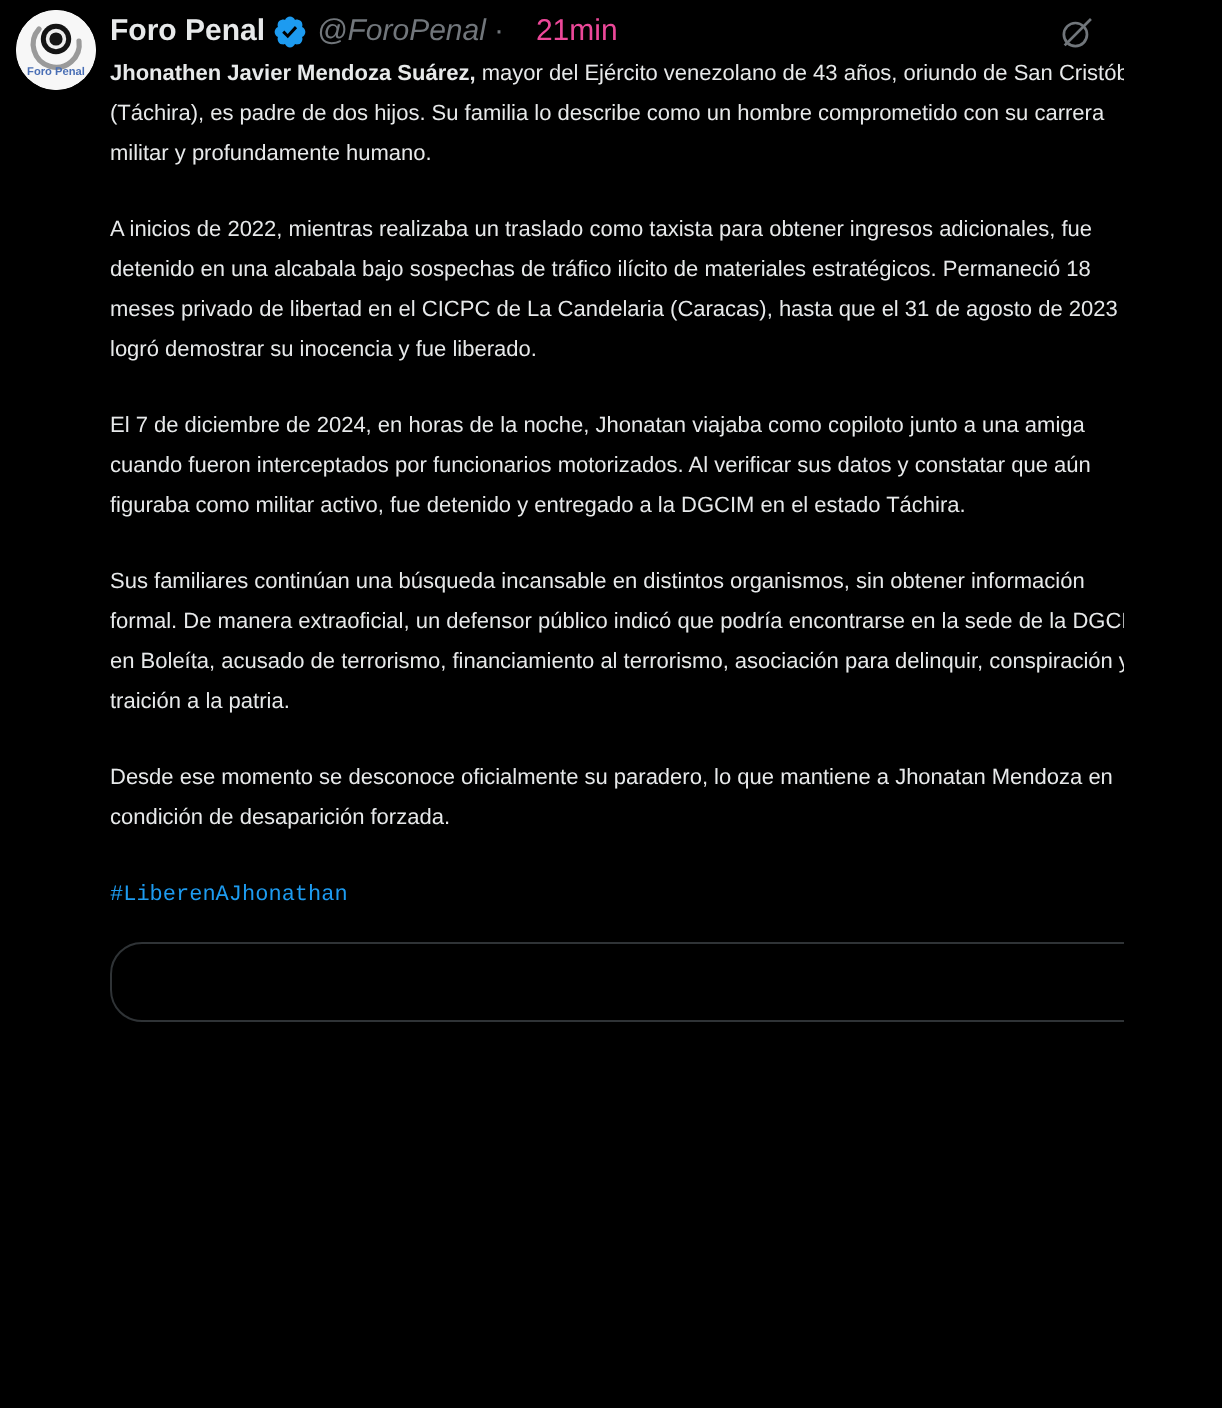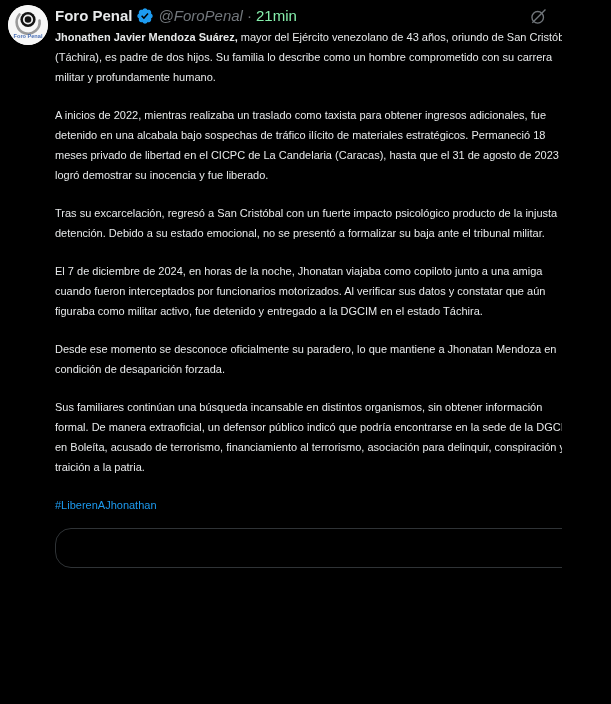--- a/index.html
+++ b/index.html
@@ -38,39 +38,39 @@
     height: 22px;
     font-size: 15px;
     line-height: 20px;
     white-space: nowrap;
   }
   .display-name { font-weight: 700; color: #e7e9ea; cursor: pointer; }
   .verified { display: inline-flex; margin-left: 3px; }
   .verified svg { width: 18px; height: 18px; display: block; }
   .handle { color: #71767b; margin-left: 5px; cursor: pointer; font-style: italic; }
   .sep { color: #71767b; margin: 0 4px; }
-  .time { color: #86efac; cursor: pointer; }
+  .time { color: #ec4899; cursor: pointer; margin-left: 12px; }
   .header-actions {
     margin-left: auto;
     display: flex;
     align-items: center;
     gap: 12px;
   }
   .icon-btn { display: inline-flex; cursor: pointer; color: #71767b; }
   .icon-btn svg { width: 19px; height: 19px; display: block; }
   .tweet-body {
     color: #e7e9ea;
     font-size: 11px;
     line-height: 20px;
     overflow-wrap: break-word;
   }
   .tweet-body p { margin: 0 0 18px 0; }
   .lead-bold { font-weight: 700; }
   .hashtag-line { margin-bottom: 0 !important; }
-  .hashtag { color: #1d9bf0; text-decoration: none; cursor: pointer; }
+  .hashtag { color: #1d9bf0; text-decoration: none; cursor: pointer; font-family: Liberation Mono, monospace; }
   .media-card {
     margin-top: 13px;
     height: 40px;
     border: 1px solid #2f3336;
     border-radius: 16px;
     background: transparent;
   }
 </style>
 </head>
 <body>
@@ -116,24 +116,23 @@
                 <circle cx="19" cy="12" r="1.7"></circle>
               </svg>
             </span>
           </div>
         </div>
 
         <div class="tweet-body">
           <p><span class="lead-bold">Jhonathen Javier Mendoza Suárez,</span><span> mayor del Ejército venezolano de 43 años, oriundo de San Cristóbal (Táchira), es padre de dos hijos. Su familia lo describe como un hombre comprometido con su carrera militar y profundamente humano.</span></p>
           <div id="paragraphs">
               <p>A inicios de 2022, mientras realizaba un traslado como taxista para obtener ingresos adicionales, fue detenido en una alcabala bajo sospechas de tráfico ilícito de materiales estratégicos. Permaneció 18 meses privado de libertad en el CICPC de La Candelaria (Caracas), hasta que el 31 de agosto de 2023 logró demostrar su inocencia y fue liberado.</p>
-              <p>Tras su excarcelación, regresó a San Cristóbal con un fuerte impacto psicológico producto de la injusta detención. Debido a su estado emocional, no se presentó a formalizar su baja ante el tribunal militar.</p>
               <p>El 7 de diciembre de 2024, en horas de la noche, Jhonatan viajaba como copiloto junto a una amiga cuando fueron interceptados por funcionarios motorizados. Al verificar sus datos y constatar que aún figuraba como militar activo, fue detenido y entregado a la DGCIM en el estado Táchira.</p>
+              <p>Sus familiares continúan una búsqueda incansable en distintos organismos, sin obtener información formal. De manera extraoficial, un defensor público indicó que podría encontrarse en la sede de la DGCIM en Boleíta, acusado de terrorismo, financiamiento al terrorismo, asociación para delinquir, conspiración y traición a la patria.</p>
               <p>Desde ese momento se desconoce oficialmente su paradero, lo que mantiene a Jhonatan Mendoza en condición de desaparición forzada.</p>
-              <p>Sus familiares continúan una búsqueda incansable en distintos organismos, sin obtener información formal. De manera extraoficial, un defensor público indicó que podría encontrarse en la sede de la DGCIM en Boleíta, acusado de terrorismo, financiamiento al terrorismo, asociación para delinquir, conspiración y traición a la patria.</p>
             </div>
           <p class="hashtag-line"><a class="hashtag">#LiberenAJhonathan</a></p>
         </div>
 
         <div class="media-card"></div>
       </div>
 
     </article>
   </div>
 </div>

